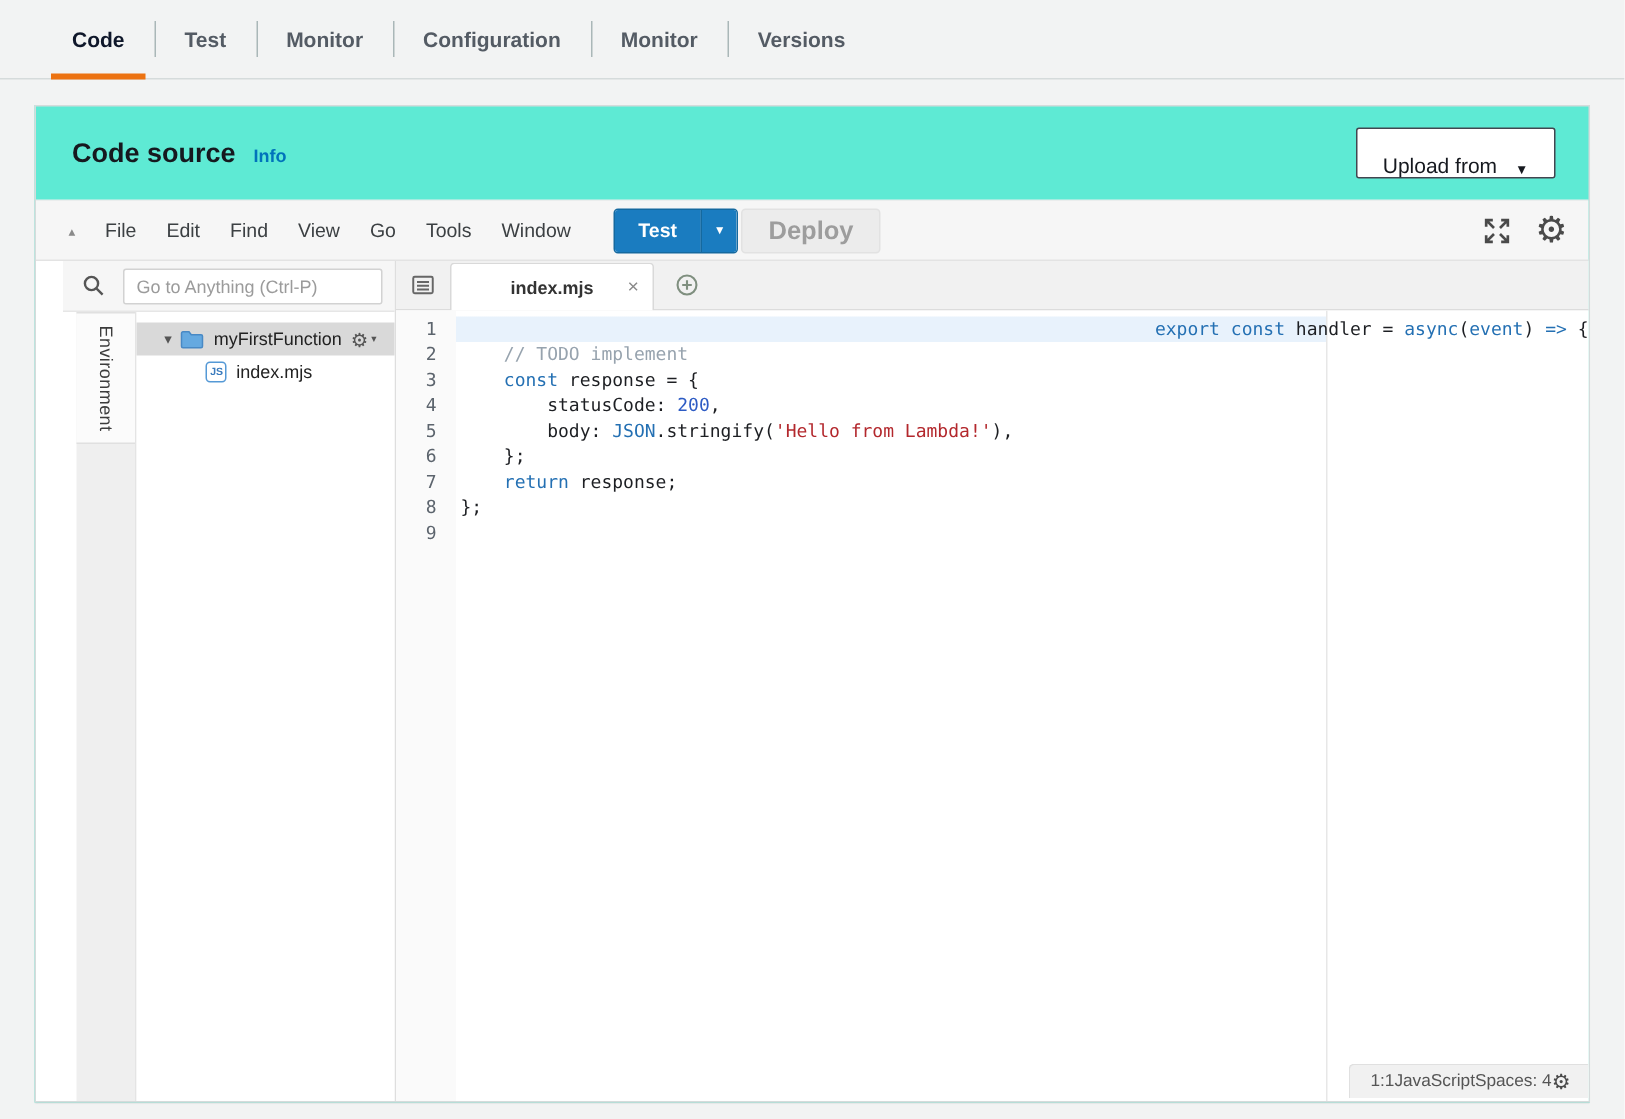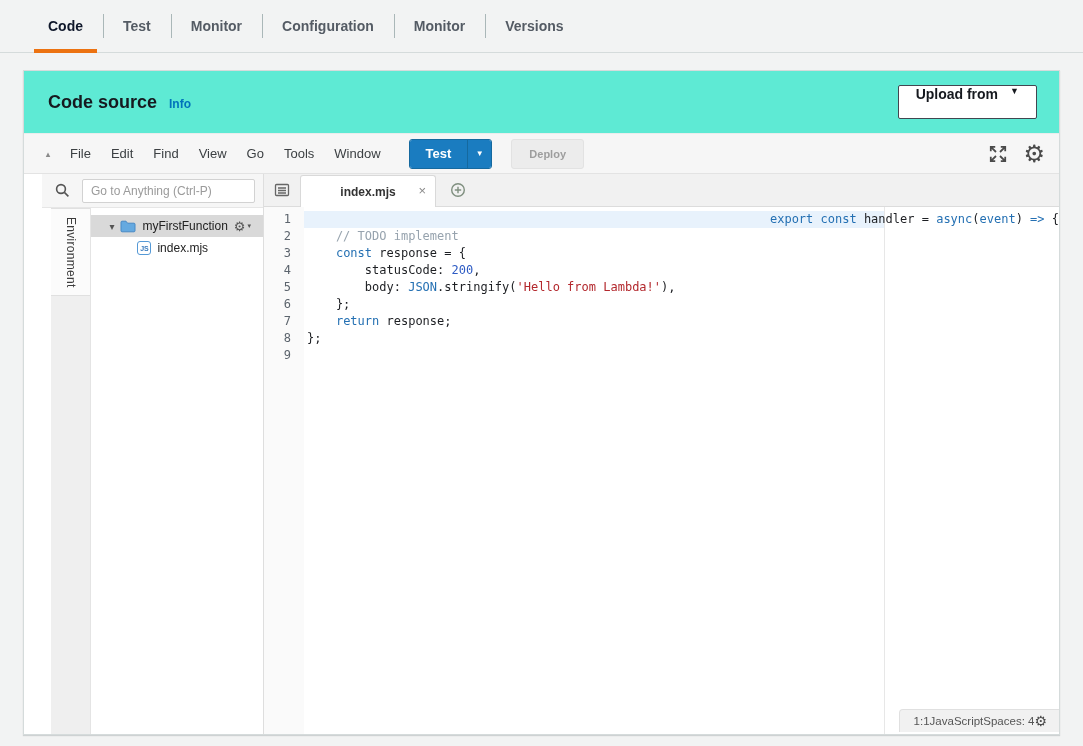--- a/index.html
+++ b/index.html
@@ -37,23 +37,23 @@
     display:flex; flex-direction:column;
   }
   .card-header {
     height:63px; display:flex; justify-content:space-between; align-items:center;
     padding:0 22px 0 24px; border-bottom:1px solid #eaeded;
   }
   .title-group { display:flex; align-items:baseline; gap:12px; }
   .title-group h1 { font-size:18px; font-weight:700; color:#16191f; }
   .info-link { font-size:12px; font-weight:700; color:var(--link); text-decoration:none; cursor:pointer; }
   .upload-btn {
-    display:flex; align-items:flex-start; gap:12px; height:34px; padding:0 17px;
+    display:flex; align-items:flex-end; gap:12px; height:34px; padding:0 17px;
     background:#fff; border:1px solid #424650; border-radius:2px;
-    font-family:inherit; font-size:14px; font-weight:700; color:#16191f; cursor:pointer;
+    font-family:inherit; font-size:14px; font-weight:400; color:#16191f; cursor:pointer;
   }
   .upload-btn .caret { font-size:9px; color:#16191f; }
 
   
   .ide { flex:1; display:flex; flex-direction:column; min-height:0; }
   .menubar {
     height:40px; flex:0 0 40px; background:#f6f6f6; border-bottom:1px solid #e3e3e3;
     display:flex; align-items:center; padding:0 10px 0 12px;
   }
   .collapse { width:24px; text-align:center; font-size:9px; color:#8a8a8a; cursor:pointer; }
@@ -62,22 +62,22 @@
   .test-split { display:flex; margin-left:18px; height:30px; border-radius:3px; overflow:hidden; border:1px solid #15699f; }
   .test-main {
     background:var(--test-bg); color:#fff; border:none; font-family:inherit;
     font-size:13px; font-weight:700; padding:0 16px; cursor:pointer;
   }
   .test-caret {
     background:var(--test-bg); color:#fff; border:none; border-left:1px solid #15699f;
     width:24px; cursor:pointer; font-size:8px;
   }
   .deploy {
-    margin-left:19px; height:30px; padding:0 17px; background:#ececec; color:#9d9d9d;
-    border:1px solid #e2e2e2; border-radius:3px; font-family:inherit; font-size:11px; font-weight:700; cursor:default;
+    margin-left:2px; height:30px; padding:0 17px; background:#ececec; color:#9d9d9d;
+    border:1px solid #e2e2e2; border-radius:3px; font-family:inherit; font-size:17px; font-weight:700; cursor:default;
   }
   .menubar-right { margin-left:auto; display:flex; align-items:center; gap:15px; padding-right:4px; }
   .fullscreen-ic { width:20px; height:20px; cursor:pointer; display:flex; }
   .big-gear { font-size:24px; color:#4a4a4a; line-height:1; cursor:pointer; }
 
   .ide-body { flex:1; display:flex; min-height:0; background:#fff; }
 
   
   .sidebar { width:240px; flex:0 0 240px; display:flex; flex-direction:column; border-right:1px solid #dedede;align-items:flex-end; }
   .search-row { height:34px; flex:0 0 34px; background:#f6f6f6; border-bottom:1px solid #e6e6e6; display:flex; align-items:center; }

